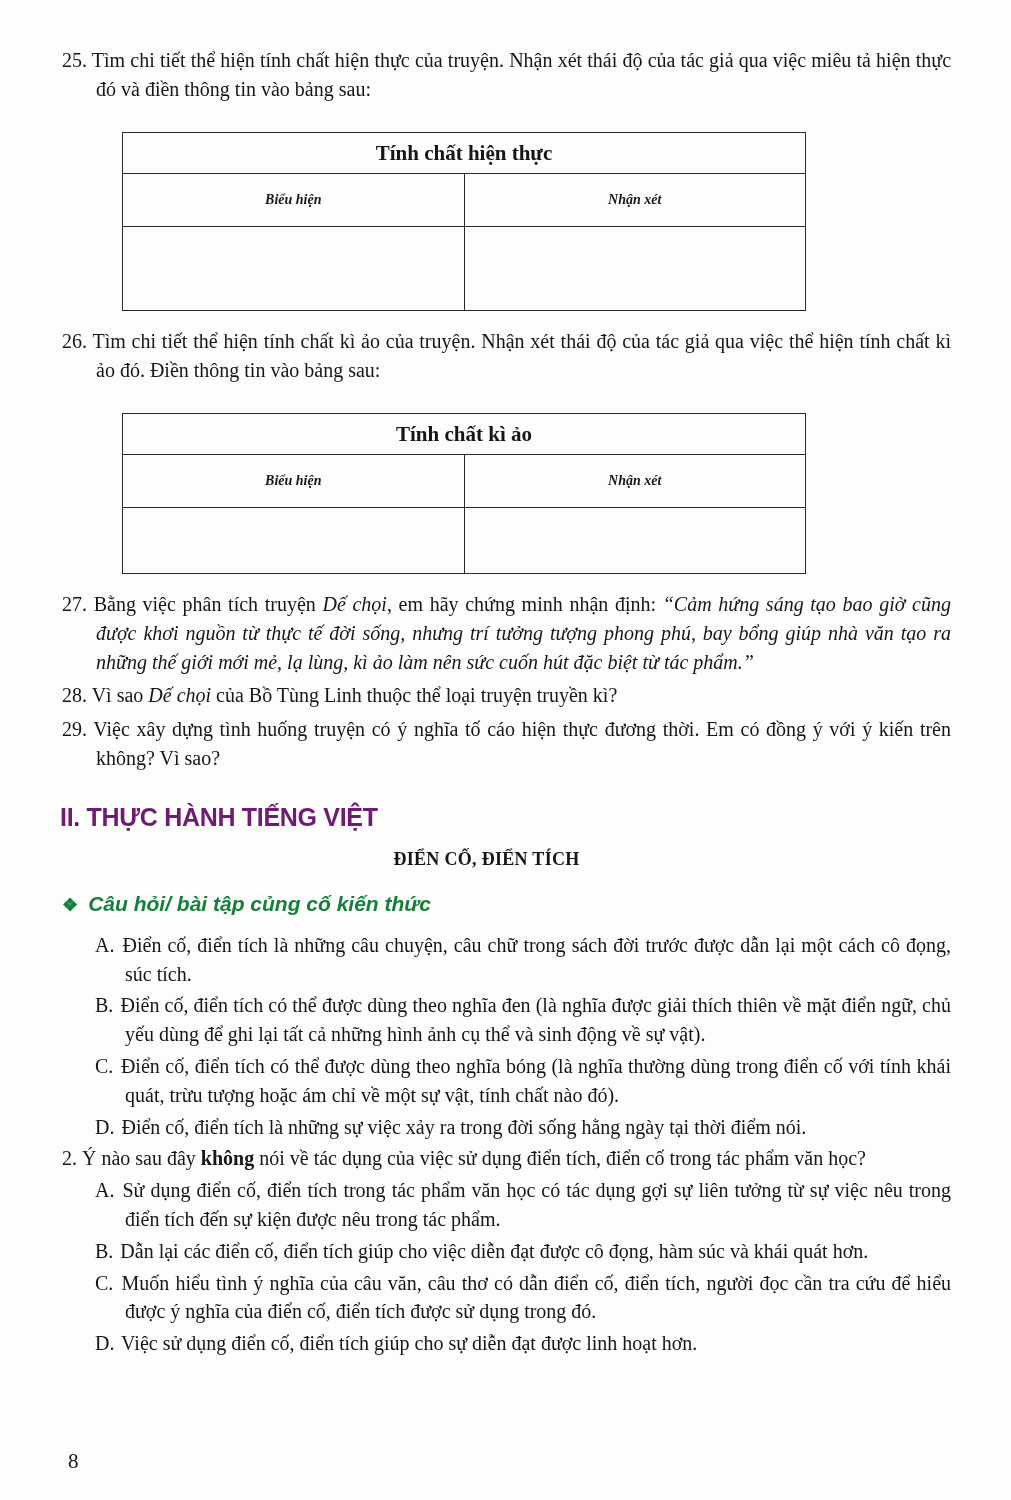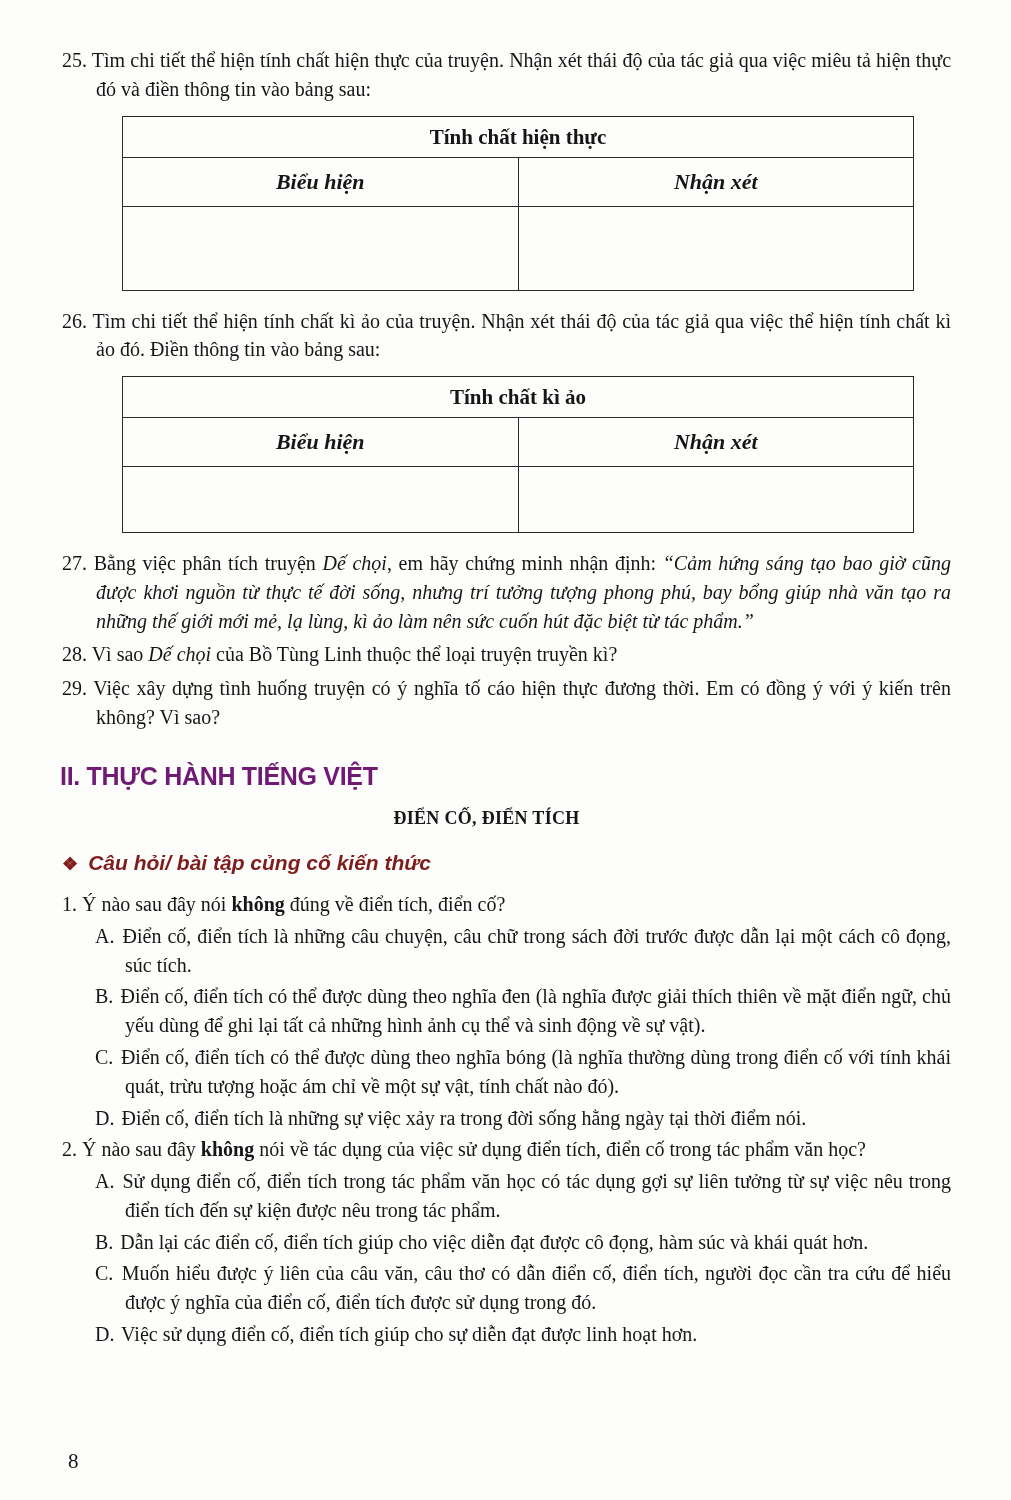--- a/index.html
+++ b/index.html
@@ -24,37 +24,37 @@
     text-align: justify;
     margin-bottom: 5px;
   }
   .qnum { font-weight: normal; }
   .it { font-style: italic; margin-top: 10px; }
   .bd { font-weight: bold; }
 
   
   table.fill-table {
     border-collapse: collapse;
-    width: 792px;
-    margin: 12px 0 16px 60px;
+    width: 684px;
+    margin: 28px 0 16px 60px;
     table-layout: fixed;
   }
   table.fill-table td { border: 1.6px solid #2a2a2a; }
   .t-title {
     text-align: center;
     font-weight: bold;
     font-size: 21px;
     padding: 5px 4px;
   }
   .t-col {
     text-align: center;
     font-weight: bold;
     font-style: italic;
-    font-size: 22px;
-    padding: 8px 4px;
+    font-size: 14px;
+    padding: 16px 4px;
     width: 50%;
   }
   .empty-tall td { height: 84px; }
   .empty-mid td { height: 66px; }
 
   
   h2.section-heading {
     font-family: "Liberation Sans", sans-serif;
     font-weight: 700;
     font-size: 25px;
@@ -68,21 +68,21 @@
     font-size: 18px;
     letter-spacing: 0.3px;
     margin: 8px 40px 16px 0;
   }
   .subheading {
     font-family: "Liberation Sans", sans-serif;
     font-weight: 700;
     font-style: italic;
     font-size: 21px;
     margin: 15px 0 12px 0;
-    color: #7f1d1d;
+    color: #15803d;
   }
   .subheading .glyph {
     font-style: normal;
     font-size: 18px;
     margin-right: 10px;
   }
 
   
   .mcq-stem {
     padding-left: 27px;
@@ -155,34 +155,33 @@
 
   <p class="q"><span class="qnum">29.</span> <span>Việc xây dựng tình huống truyện có ý nghĩa tố cáo hiện thực đương thời. Em có đồng ý với ý kiến trên không? Vì sao?</span></p>
 
   <h2 class="section-heading">II. THỰC HÀNH TIẾNG VIỆT</h2>
 
   <h3 class="topic-title">ĐIỂN CỐ, ĐIỂN TÍCH</h3>
 
   <p class="subheading"><span class="glyph">❖</span><span>Câu hỏi/ bài tập củng cố kiến thức</span></p>
 
   <section>
-    <p class="mcq-stem"><span class="qnum">1.</span> <span>Ý nào sau đây nói </span><span class="bd">không</span><span> đúng về điển tích, điển cố?</span></p>
     <div class="options">
       <p class="opt"><span class="opt-letter">A.</span> <span>Điển cố, điển tích là những câu chuyện, câu chữ trong sách đời trước được dẫn lại một cách cô đọng, súc tích.</span></p>
       <p class="opt"><span class="opt-letter">B.</span> <span>Điển cố, điển tích có thể được dùng theo nghĩa đen (là nghĩa được giải thích thiên về mặt điển ngữ, chủ yếu dùng để ghi lại tất cả những hình ảnh cụ thể và sinh động về sự vật).</span></p>
       <p class="opt"><span class="opt-letter">C.</span> <span>Điển cố, điển tích có thể được dùng theo nghĩa bóng (là nghĩa thường dùng trong điển cố với tính khái quát, trừu tượng hoặc ám chỉ về một sự vật, tính chất nào đó).</span></p>
       <p class="opt"><span class="opt-letter">D.</span> <span>Điển cố, điển tích là những sự việc xảy ra trong đời sống hằng ngày tại thời điểm nói.</span></p>
     </div>
   </section>
 
   <section>
     <p class="mcq-stem"><span class="qnum">2.</span> <span>Ý nào sau đây </span><span class="bd">không</span><span> nói về tác dụng của việc sử dụng điển tích, điển cố trong tác phẩm văn học?</span></p>
     <div class="options">
       <p class="opt"><span class="opt-letter">A.</span> <span>Sử dụng điển cố, điển tích trong tác phẩm văn học có tác dụng gợi sự liên tưởng từ sự việc nêu trong điển tích đến sự kiện được nêu trong tác phẩm.</span></p>
       <p class="opt"><span class="opt-letter">B.</span> <span>Dẫn lại các điển cố, điển tích giúp cho việc diễn đạt được cô đọng, hàm súc và khái quát hơn.</span></p>
-      <p class="opt"><span class="opt-letter">C.</span> <span>Muốn hiểu được ý liên của câu văn, câu thơ có dẫn điển cố, điển tích, người đọc cần tra cứu để hiểu được ý nghĩa của điển cố, điển tích được sử dụng trong đó.</span></p>
+      <p class="opt"><span class="opt-letter">C.</span> <span>Muốn hiểu tình ý nghĩa của câu văn, câu thơ có dẫn điển cố, điển tích, người đọc cần tra cứu để hiểu được ý nghĩa của điển cố, điển tích được sử dụng trong đó.</span></p>
       <p class="opt"><span class="opt-letter">D.</span> <span>Việc sử dụng điển cố, điển tích giúp cho sự diễn đạt được linh hoạt hơn.</span></p>
     </div>
   </section>
 
   <div class="page-footer">8</div>
 
 </div>
 
 </body></html>

